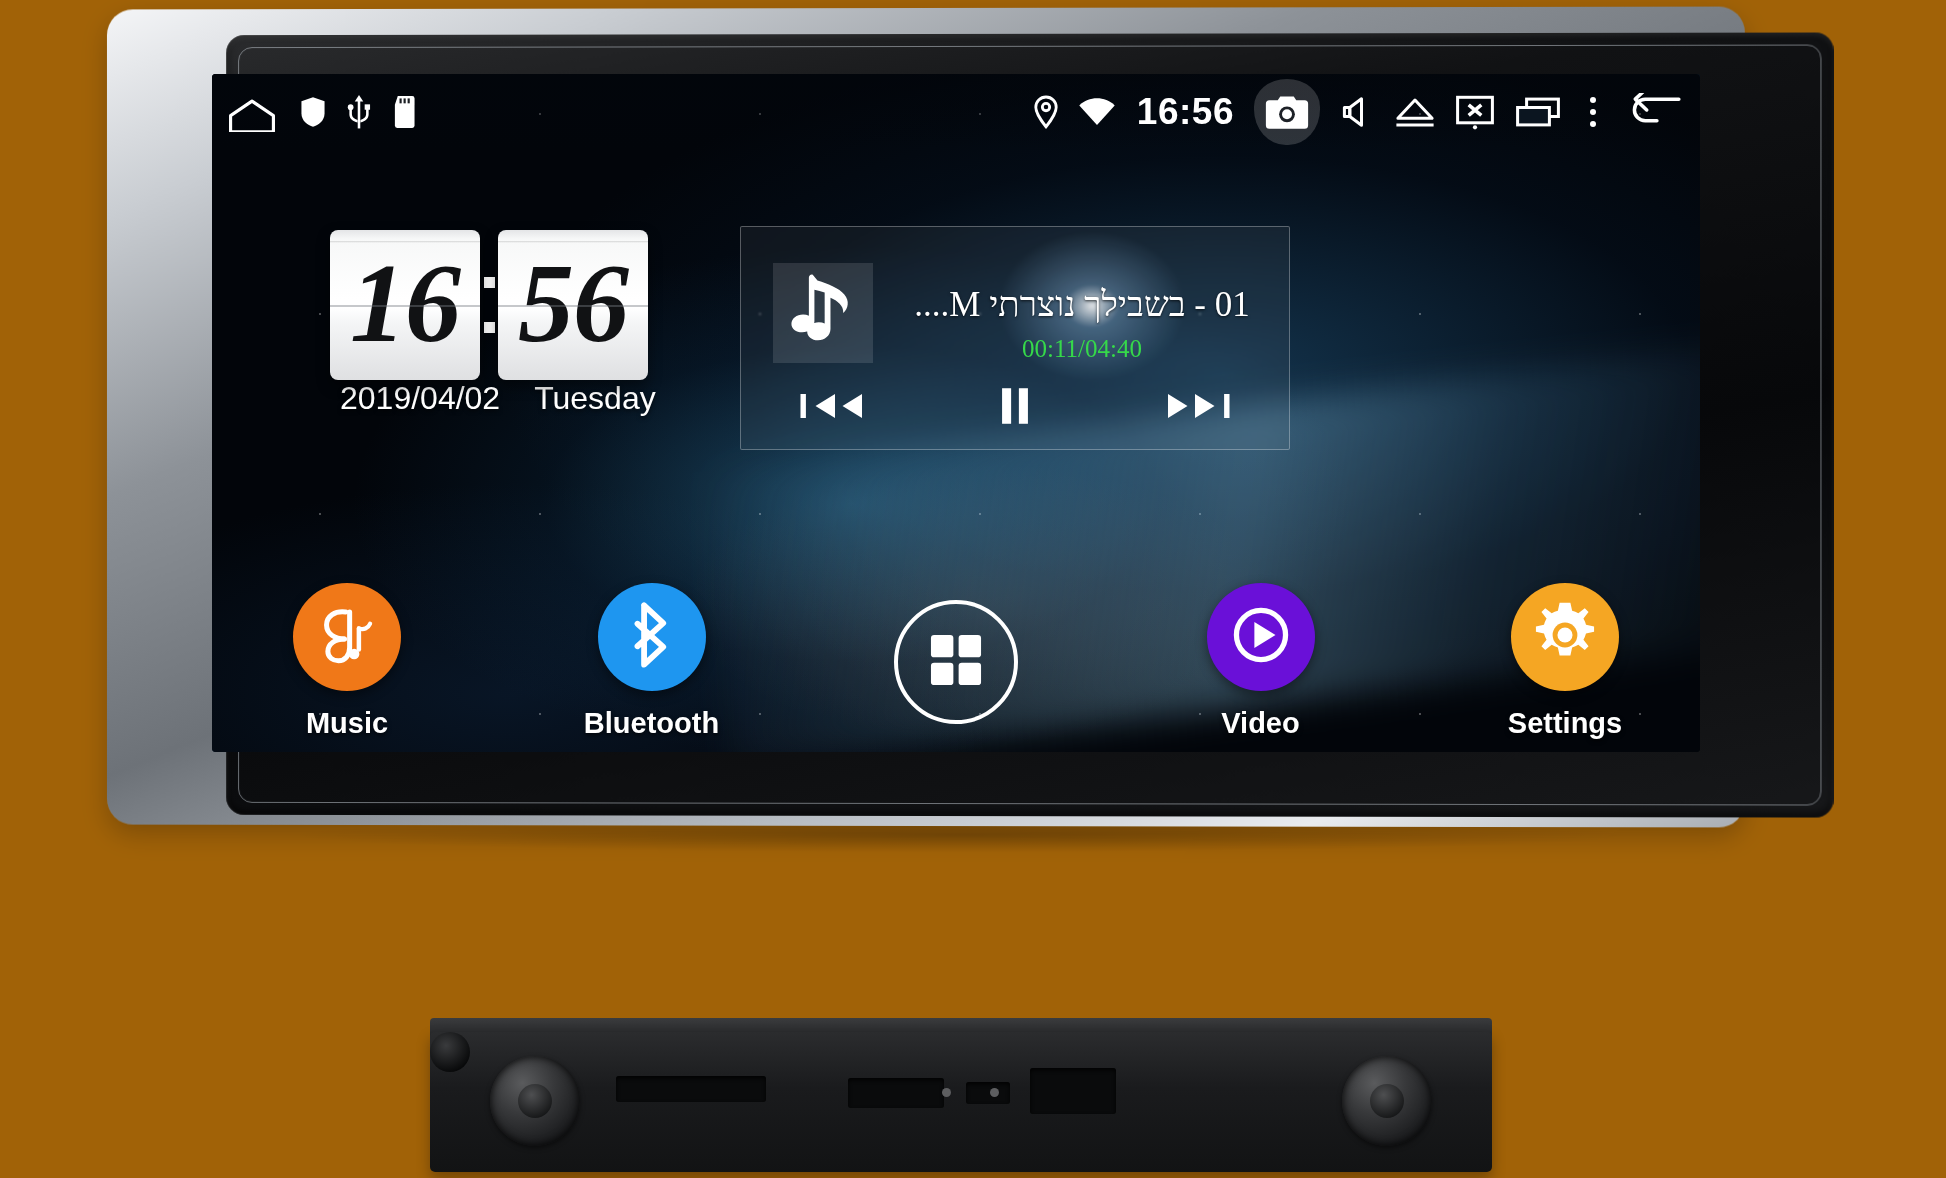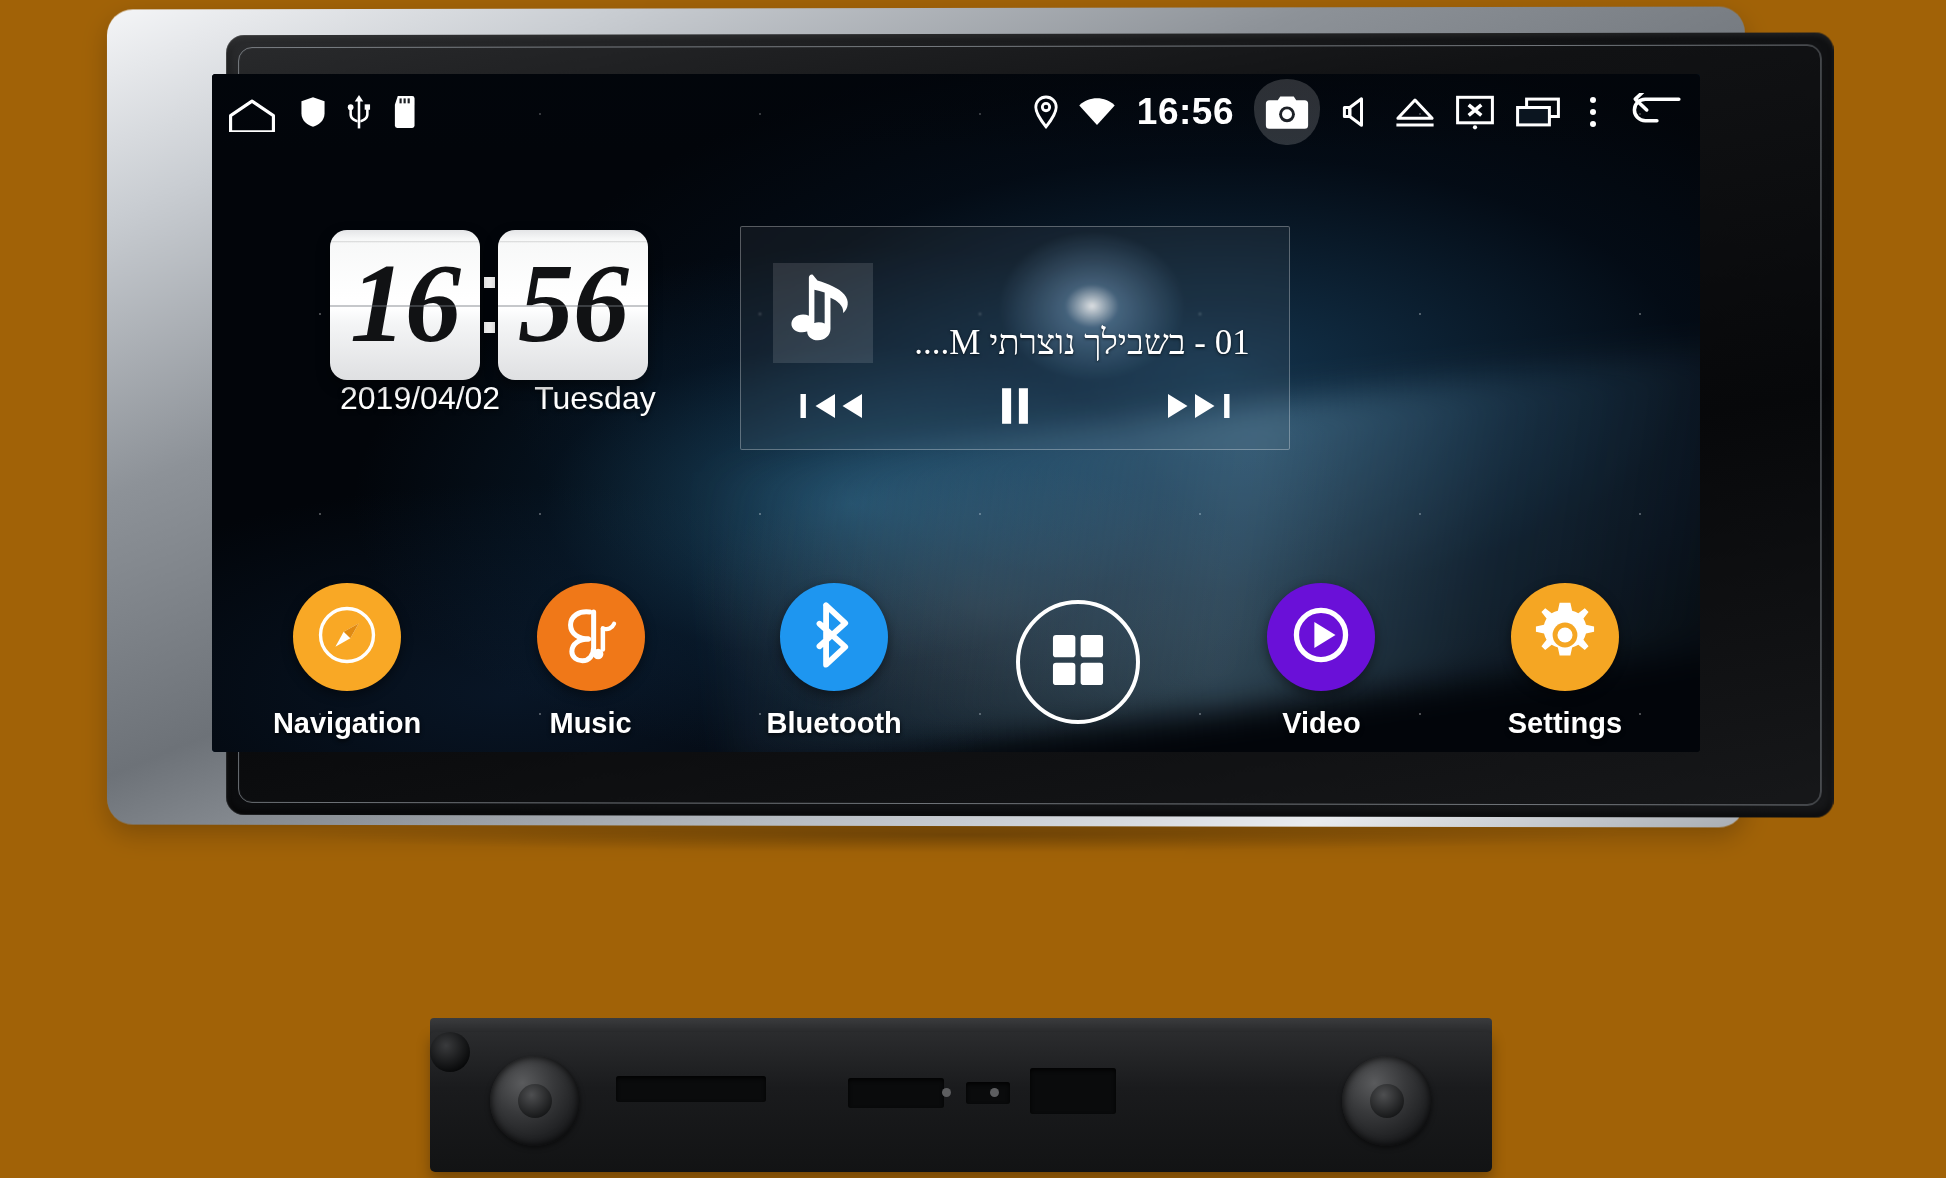--- a/index.html
+++ b/index.html
@@ -140,21 +140,21 @@
   
   #clock-widget {
     position: absolute;
     left: 118px; top: 156px;
     width: 320px;
   }
   #flip-row { display: flex; align-items: flex-start; position: relative; }
   .flip-card {
     position: relative;
     width: 150px; height: 150px;
-    border-radius: 17px;
+    border-radius: 8px;
     background: linear-gradient(180deg,#e4e5e7 0%,#f7f8f8 6%,#ffffff 46%,#ffffff 52%,#f4f5f6 62%,#dfe0e2 100%);
     box-shadow: 0 6px 14px rgba(0,0,0,.45);
     overflow: hidden;
     display: flex; align-items: center; justify-content: center;
   }
   .flip-card::before {
     content: ""; position: absolute;
     left: 0; right: 0; top: 11px; height: 2px;
     background: linear-gradient(180deg, rgba(0,0,0,.14), rgba(0,0,0,0));
   }
@@ -538,20 +538,21 @@
         <div id="mw-art">
           <span>
             <svg width="72" height="78" viewBox="0 0 52 56" fill="#fff">
               <path d="M22.0 6.0 C30.0 8.4 37.6 11.6 41.4 16.0 C45.4 20.6 44.2 26.4 40.6 29.4 C41.0 24.0 36.4 20.6 31.4 18.4 L31.4 41.0 C31.4 45.6 27.2 49.2 22.4 49.2 C17.8 49.2 14.6 46.4 14.6 43.0 C14.6 39.2 18.4 36.2 23.0 36.2 C24.6 36.2 26.0 36.5 27.2 37.0 L27.2 14.6 C24.6 13.8 22.4 13.2 19.8 12.6 L19.8 35.4 C19.8 40.0 15.8 43.4 11.0 43.4 C6.4 43.4 3.2 40.8 3.2 37.4 C3.2 33.6 7.0 30.6 11.6 30.6 C13.2 30.6 14.6 30.9 15.8 31.4 L15.8 4.0 C15.8 2.4 17.0 1.4 18.6 1.8 z"></path>
             </svg>
           </span>
         </div>
 
         <div id="mw-info">
           <div id="mw-title">01 - בשבילך נוצרתי M....</div>
+          <div id="mw-time">00:11/04:40</div>
         </div>
 
       </div>
 
       <div id="mw-controls">
 
         <span class="mw-btn">
           <svg width="66" height="40" viewBox="0 0 44 26" fill="#fff">
             <rect x="1.0" y="5.0" width="3.6" height="16"></rect>
             <path d="M24.0 5.0 L24.0 21.0 L11.0 13.0 Z"></path>
@@ -572,32 +573,20 @@
             <path d="M20.0 5.0 L20.0 21.0 L33.0 13.0 Z"></path>
             <rect x="39.4" y="5.0" width="3.6" height="16"></rect>
           </svg>
         </span>
 
       </div>
     </div>
 
     <div id="dock">
 
-      <div class="app">
-        <div class="app-circle" style="background:#f9a825">
-          <span>
-            <svg width="62" height="62" viewBox="0 0 48 48" fill="none">
-              <circle cx="24" cy="24" r="20.5" stroke="#fff" stroke-width="2.6"></circle>
-              <path d="M33.0 15.0 L26.6 26.6 L15.0 33.0 L21.4 21.4 Z" fill="#fff"></path>
-              <path d="M33.0 15.0 L26.6 26.6 L21.4 21.4 Z" fill="#e08a12"></path>
-            </svg>
-          </span>
-        </div>
-        <div class="app-label">Navigation</div>
-      </div>
 
       <div class="app">
         <div class="app-circle" style="background:#f07818">
           <span>
             <svg width="66" height="66" viewBox="0 0 50 50" fill="none" stroke="#fff" stroke-width="3.8" stroke-linecap="round">
               <path d="M24.0 7.5 C16.0 6.5 9.5 10.5 9.5 17.5 C9.5 24.5 16.5 28.0 23.0 28.0"></path>
               <path d="M23.0 28.0 C16.5 28.0 10.5 31.5 10.5 37.5 C10.5 42.0 14.5 44.5 18.5 44.5 C23.5 44.5 27.0 40.5 27.0 34.5 L27.0 7.5"></path>
               <path d="M34.0 20.0 L34.0 36.0" stroke-width="3.4"></path>
               <circle cx="30.4" cy="39.4" r="4.0" fill="#fff" stroke="none"></circle>
               <path d="M34.0 20.0 C37.5 21.5 41.0 20.0 42.5 16.5" stroke-width="3.2"></path>

